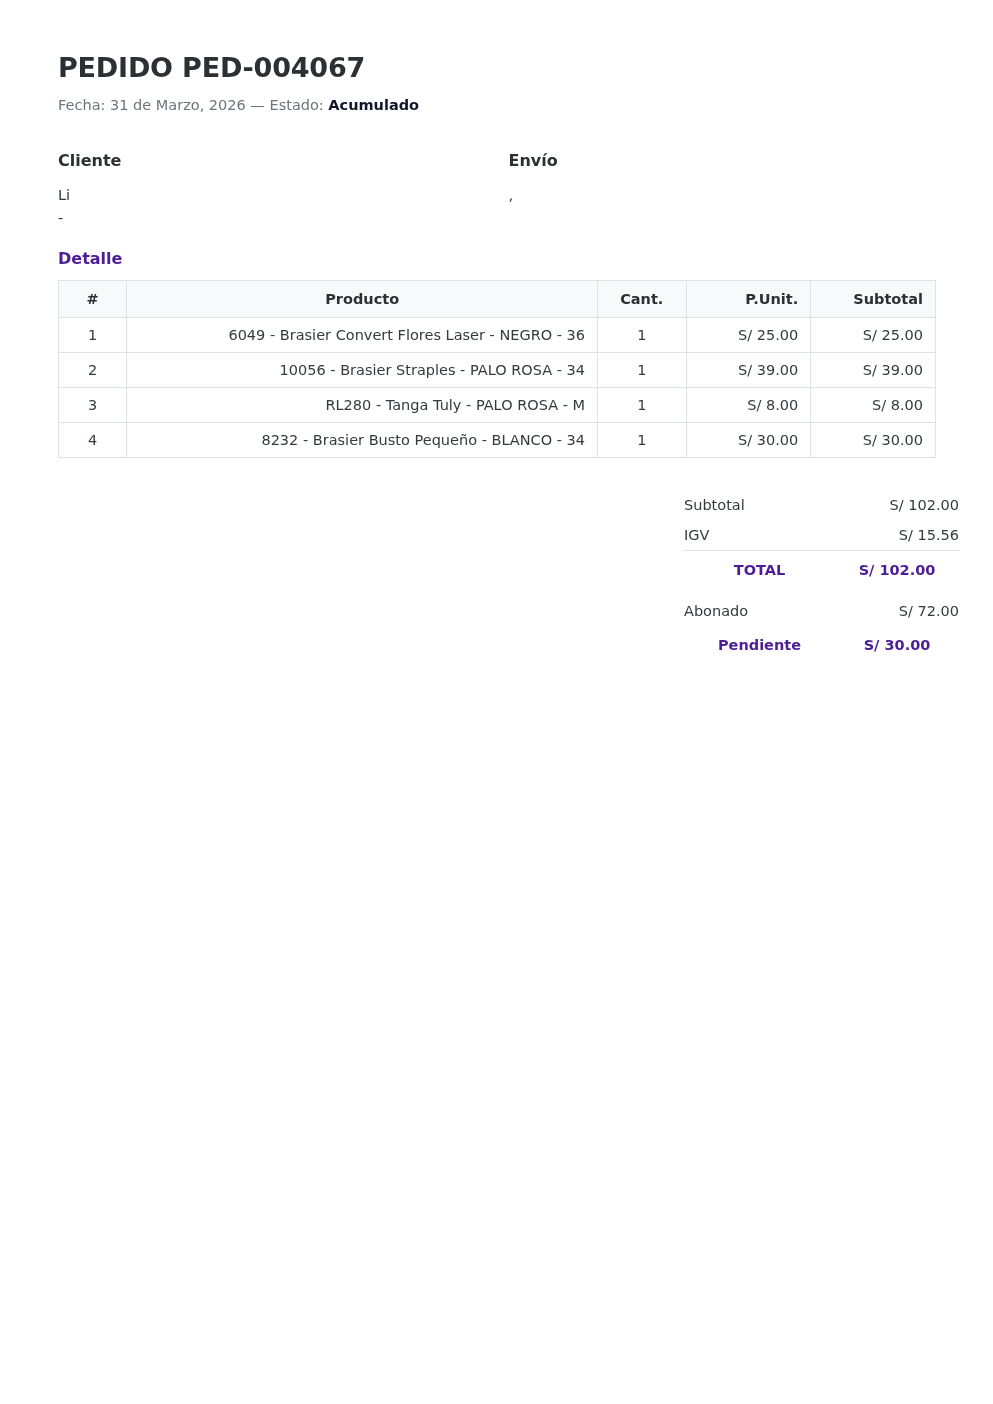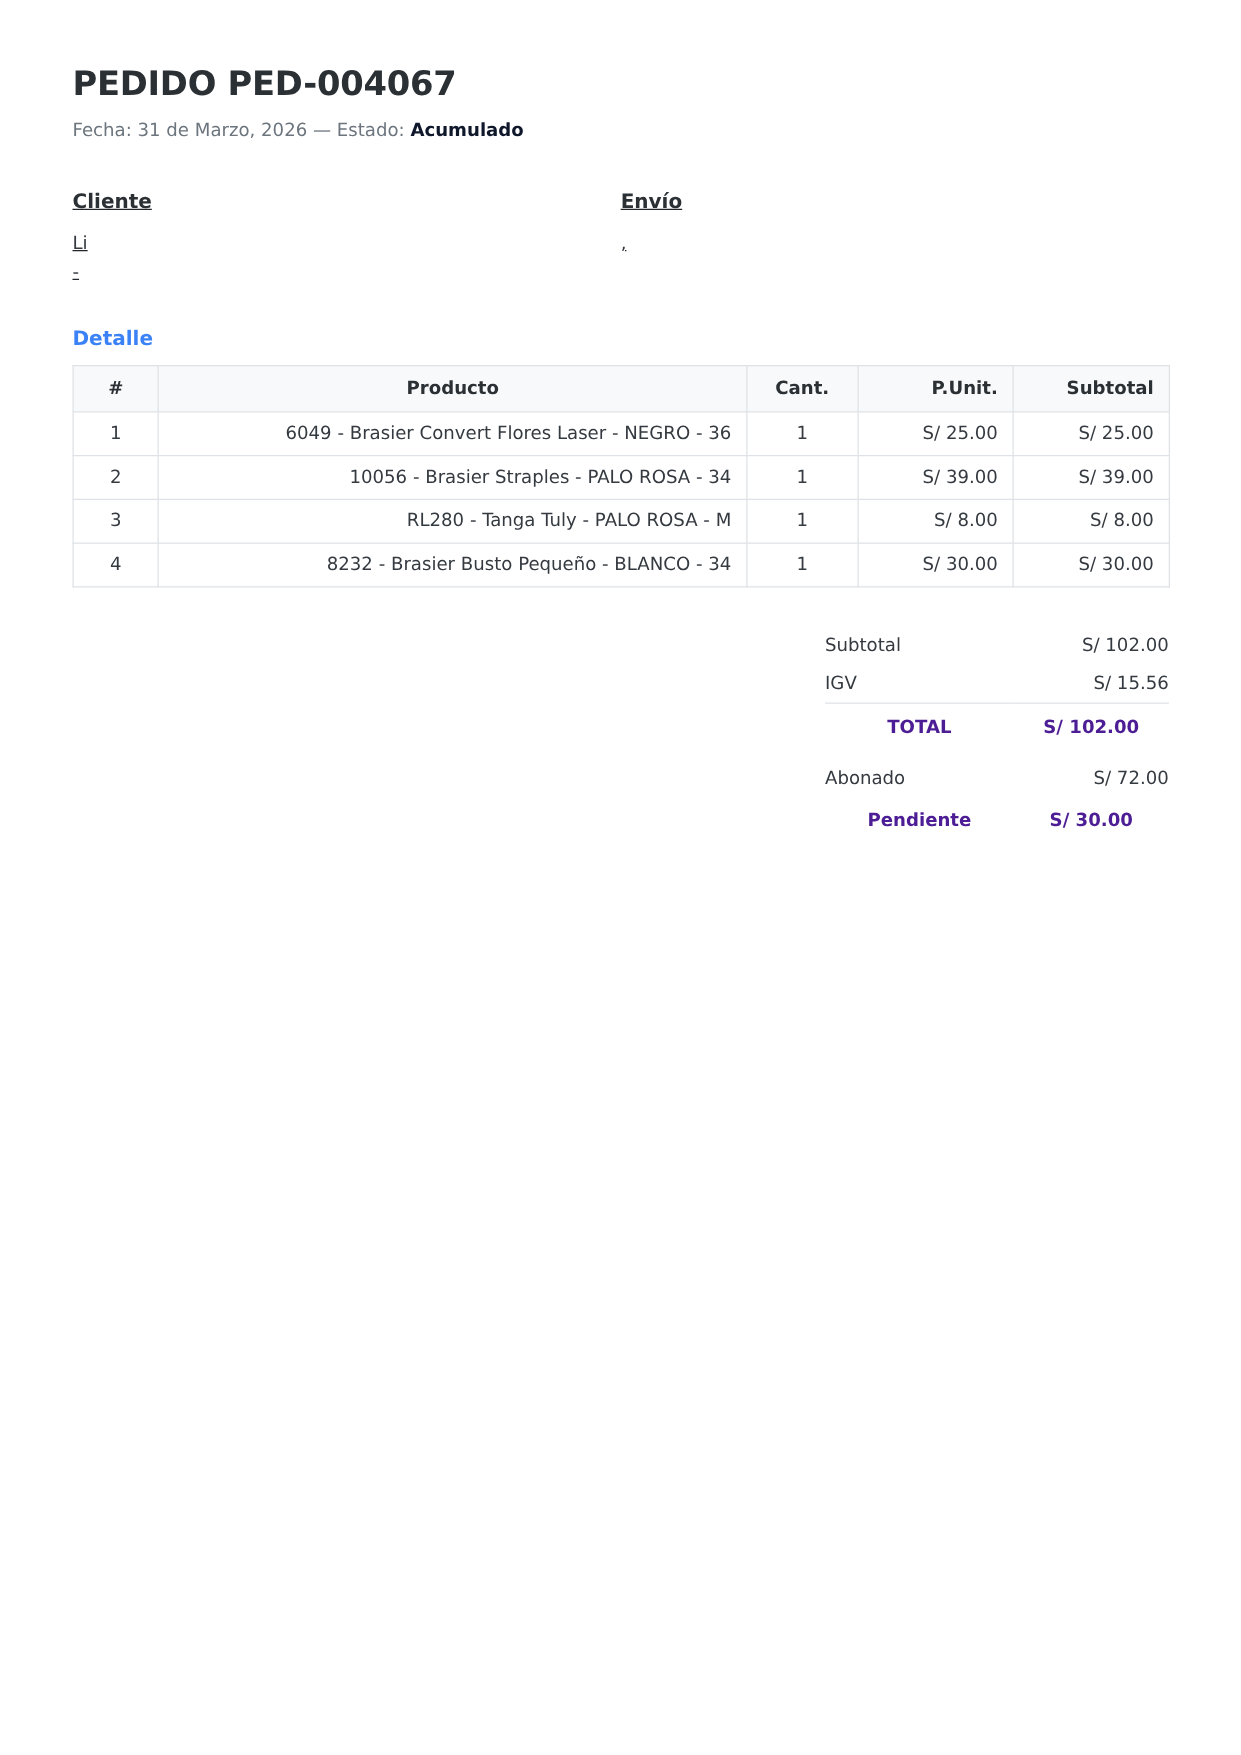--- a/index.html
+++ b/index.html
@@ -9,21 +9,21 @@
     background: #ffffff;
   }
   body {
     width: 993px;
     height: 1404px;
     font-family: "DejaVu Sans", "Liberation Sans", sans-serif;
     color: #212529;
     -webkit-font-smoothing: antialiased;
   }
   .page {
-    padding: 52px 58px 0 58px;
+    padding: 52px 34px 0 58px;
   }
 
   
   .doc-title {
     font-size: 27px;
     font-weight: bold;
     color: #2b3035;
     margin: 0 0 14px 0;
     letter-spacing: -0.2px;
   }
@@ -33,43 +33,42 @@
     margin: 0 0 38px 0;
   }
   .doc-meta .state {
     color: #0f172a;
     font-weight: bold;
   }
 
   
   .parties {
     display: flex;
-    margin-bottom: 30px;
-    text-decoration: underline;
+    margin-bottom: 18px;
   }
   .party {
     width: 50%;
   }
   .party h2 {
     font-size: 16px;
     font-weight: bold;
     color: #2b3035;
     margin: 0 0 14px 0;
   }
   .party .line {
     font-size: 14.5px;
     color: #343a40;
     line-height: 1.62;
   }
 
   
   .section-title {
     font-size: 16px;
     font-weight: bold;
-    color: #3b82f6;
+    color: #4c1d95;
     margin: 0 0 12px 0;
   }
   table.detail {
     width: 878px;
     border-collapse: collapse;
     font-size: 14.5px;
   }
   table.detail th,
   table.detail td {
     border: 1px solid #dee2e6;

